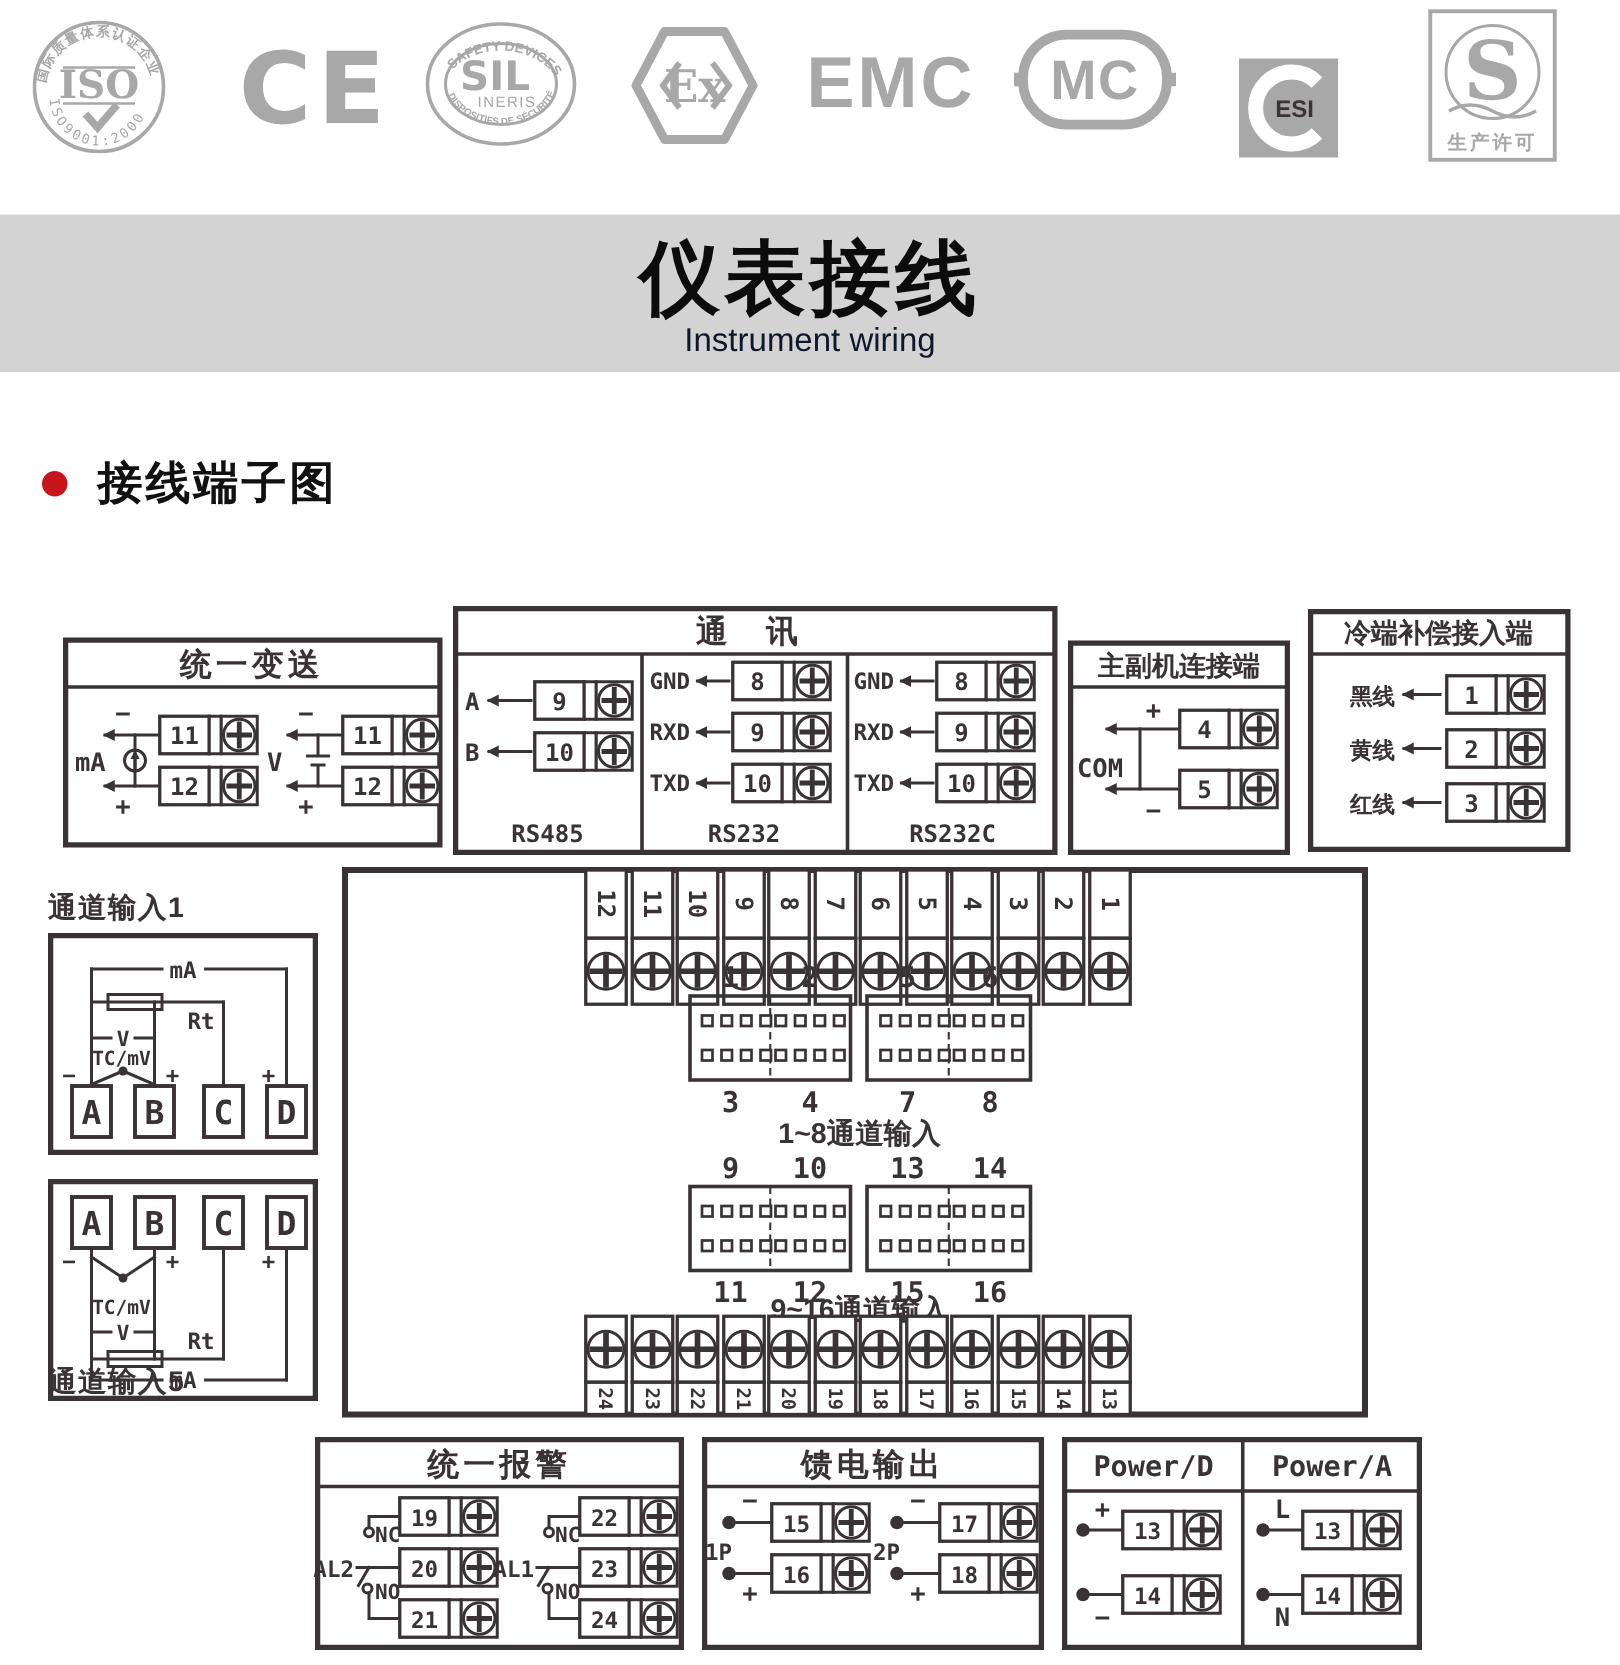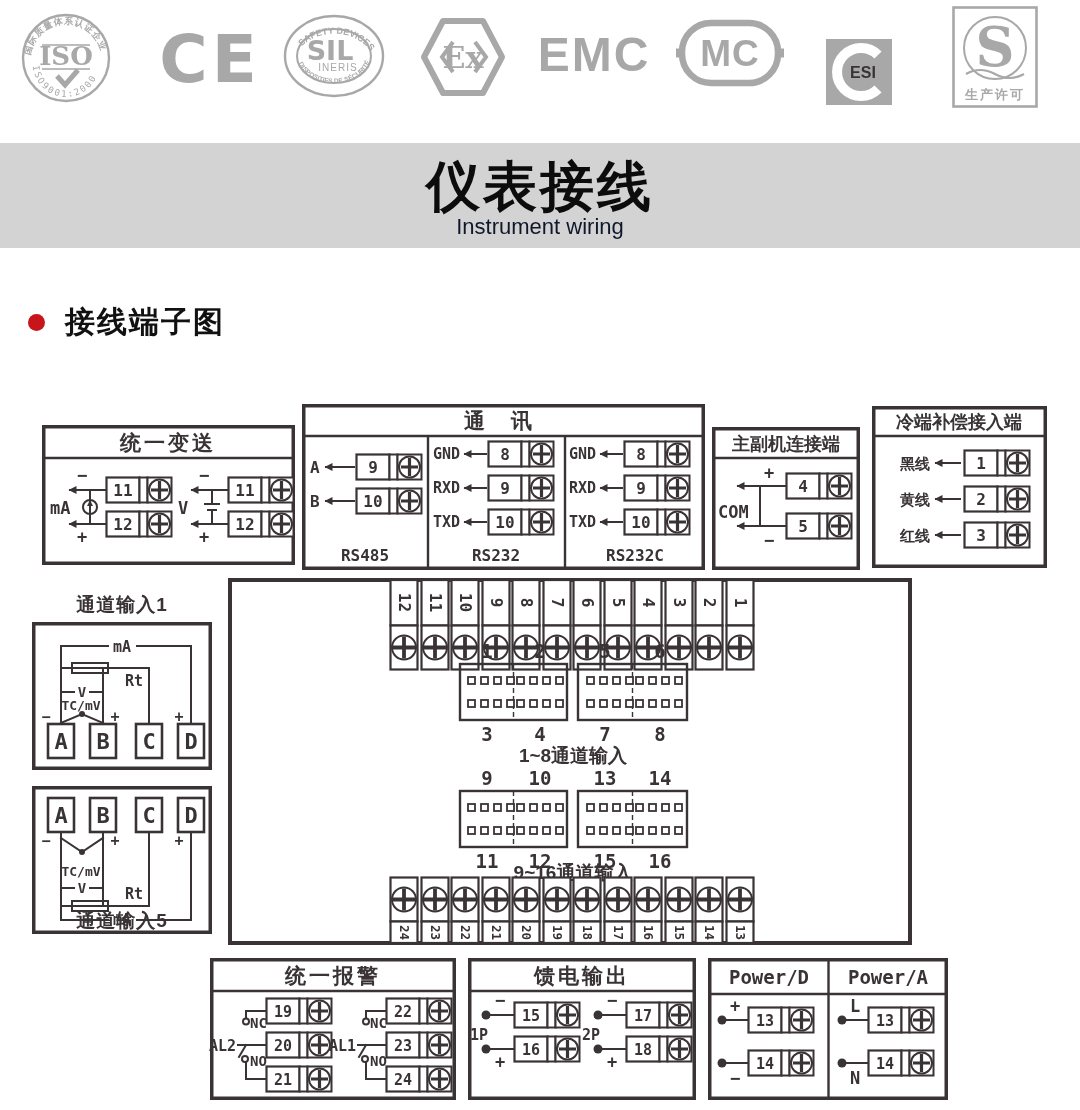--- a/index.html
+++ b/index.html
@@ -22,21 +22,21 @@
   .lgf{fill:#a8a8a8;stroke:none;}
   svg .lgt{fill:#a8a8a8;}
   
   #banner{left:0;top:143px;width:1080px;height:105px;background:#d3d3d3;text-align:center;}
   #banner .t1{margin-top:14px;font-size:54px;font-weight:bold;color:#0c0c0c;letter-spacing:3px;line-height:58px;}
   #banner .t2{font-size:22px;color:#0f172a;line-height:24px;}
   
   #section{left:28px;top:300px;height:44px;display:flex;align-items:center;}
   #section .bullet{width:17px;height:17px;border-radius:50%;background:#c8151c;margin-right:20px;}
   #section .label{font-size:30px;font-weight:bold;color:#111;letter-spacing:2px;}
-  .chtitle{width:180px;text-align:center;font-size:19px;font-weight:bold;color:#3a3335;letter-spacing:1px;}
+  .chtitle{width:180px;font-size:19px;font-weight:bold;color:#3a3335;letter-spacing:1px;}
 </style>
 </head>
 <body>
 
 <div id="stage">
 
   <svg class="abs" width="0" height="0" style="left:0;top:0">
     <defs>
       <marker id="arr" markerWidth="9" markerHeight="9" refX="6.5" refY="4" orient="auto" markerUnits="userSpaceOnUse">
         <path d="M0,0 L8,4 L0,8 Z" fill="#3a3335"></path>

